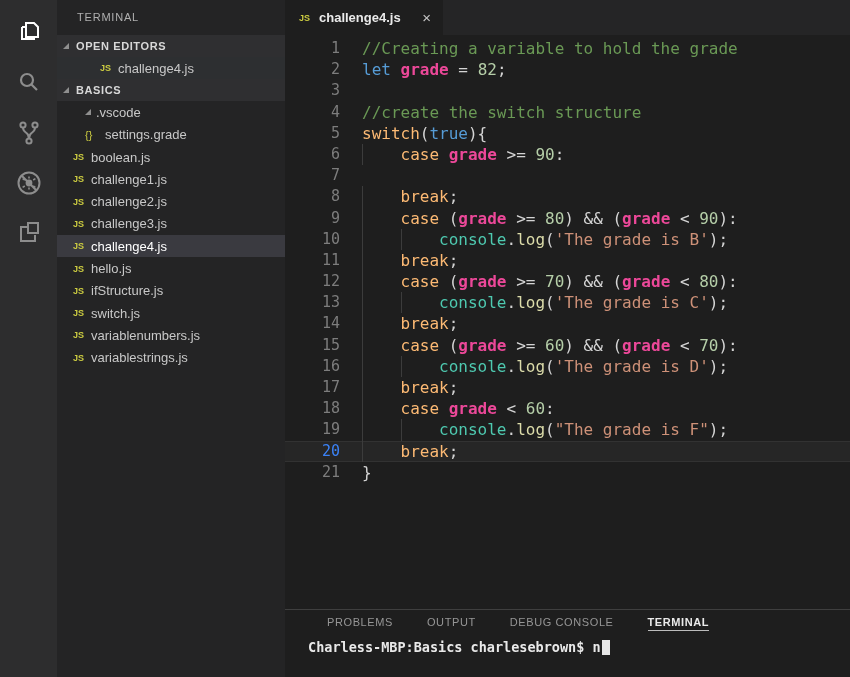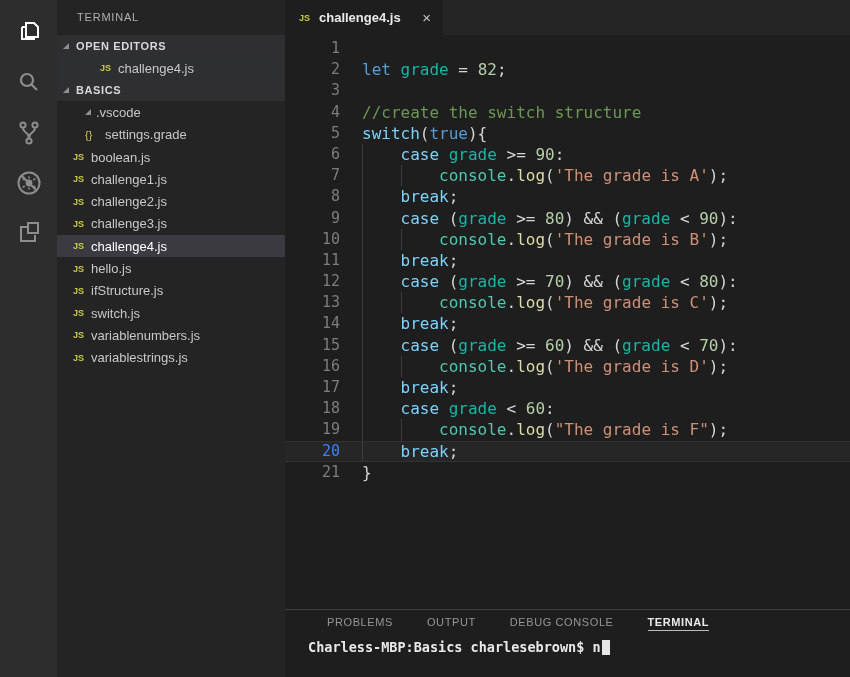--- a/index.html
+++ b/index.html
@@ -49,22 +49,22 @@
   
   .editor { flex:1; overflow:hidden; padding-top:3px;
             font-family:"DejaVu Sans Mono", monospace; font-size:16px; }
   .code-line { height:21.2px; line-height:21.2px; display:flex; white-space:pre; }
   .code-line.cur { background:rgba(255,255,255,0.04);
                    box-shadow:inset 0 1px 0 #323232, inset 0 -1px 0 #323232; }
   .ln { width:55px; flex:none; text-align:right; color:#7d7d7d; font-size:15px; }
   .code-line.cur .ln { color:#3b82f6; }
   .code-text { margin-left:22px; position:relative; flex:1; }
   .guide { position:absolute; top:0; bottom:0; width:1px; background:#3c3c3c; }
-  .tk.cm { color:#6A9955; } .tk.kb { color:#569CD6; } .tk.kp { color:#7dd3fc; }
-  .tk.v  { color:#14b8a6; } .tk.n  { color:#B5CEA8; } .tk.cl { color:#4EC9B0; }
+  .tk.cm { color:#6A9955; } .tk.kb { color:#569CD6; } .tk.kp { color:#fdba74; }
+  .tk.v  { color:#ec4899;font-weight:bold; } .tk.n  { color:#B5CEA8; } .tk.cl { color:#4EC9B0; }
   .tk.fn { color:#DCDCAA; } .tk.s  { color:#CE9178; } .tk.p  { color:#D4D4D4; }
 
   
   .panel { height:68px; flex:none; background:#1e1e1e; border-top:1px solid #3f3f3f;margin-top:16px; }
   .panel-tabs { height:27px; display:flex; align-items:center; gap:34px;
                 padding-left:42px; }
   .ptab { font-size:11px; letter-spacing:0.6px; color:#969696; cursor:pointer;
           padding-bottom:2px; border-bottom:1px solid transparent; }
   .ptab.active { color:#eaeaea; font-weight:bold; border-bottom:1px solid #bcbcbc; }
   .term-line { padding-left:23px; color:#e9e9e9; font-family:"DejaVu Sans Mono", monospace;
@@ -195,27 +195,27 @@
     <div class="tabbar">
       <div class="tab">
         <span class="fico js">JS</span>
         <span class="tab-label">challenge4.js</span>
         <span class="tab-close">×</span>
       </div>
     </div>
 
     <div class="editor">
       <div id="code-lines">
-          <div class="code-line"><span class="ln">1</span></div>
+          <div class="code-line"><span class="ln">1</span><span class="code-text"><span class="tk cm">//Creating a variable to hold the grade</span></span></div>
           <div class="code-line"><span class="ln">2</span><span class="code-text"><span class="tk kb">let</span><span class="tk p"> </span><span class="tk v">grade</span><span class="tk p"> = </span><span class="tk n">82</span><span class="tk p">;</span></span></div>
           <div class="code-line"><span class="ln">3</span><span class="code-text"></span></div>
           <div class="code-line"><span class="ln">4</span><span class="code-text"><span class="tk cm">//create the switch structure</span></span></div>
           <div class="code-line"><span class="ln">5</span><span class="code-text"><span class="tk kp">switch</span><span class="tk p">(</span><span class="tk kb">true</span><span class="tk p">){</span></span></div>
           <div class="code-line"><span class="ln">6</span><span class="code-text"><i class="guide" style="left: 0ch;"></i><span class="tk p">    </span><span class="tk kp">case</span><span class="tk p"> </span><span class="tk v">grade</span><span class="tk p"> &gt;= </span><span class="tk n">90</span><span class="tk p">:</span></span></div>
-          <div class="code-line"><span class="ln">7</span><span class="code-text"><i class="guide" style="left: 0ch;"></i><i class="guide" style="left: 4ch;"></i><span class="tk p">        </span><span class="tk cl">console</span><span class="tk p">.</span><span class="tk fn">log</span><span class="tk p">(</span><span class="tk s">'The grade is A'</span><span class="tk p">);</span></span></div>
+          <div class="code-line"><span class="ln">7</span></div>
           <div class="code-line"><span class="ln">8</span><span class="code-text"><i class="guide" style="left: 0ch;"></i><span class="tk p">    </span><span class="tk kp">break</span><span class="tk p">;</span></span></div>
           <div class="code-line"><span class="ln">9</span><span class="code-text"><i class="guide" style="left: 0ch;"></i><span class="tk p">    </span><span class="tk kp">case</span><span class="tk p"> (</span><span class="tk v">grade</span><span class="tk p"> &gt;= </span><span class="tk n">80</span><span class="tk p">) &amp;&amp; (</span><span class="tk v">grade</span><span class="tk p"> &lt; </span><span class="tk n">90</span><span class="tk p">):</span></span></div>
           <div class="code-line"><span class="ln">10</span><span class="code-text"><i class="guide" style="left: 0ch;"></i><i class="guide" style="left: 4ch;"></i><span class="tk p">        </span><span class="tk cl">console</span><span class="tk p">.</span><span class="tk fn">log</span><span class="tk p">(</span><span class="tk s">'The grade is B'</span><span class="tk p">);</span></span></div>
           <div class="code-line"><span class="ln">11</span><span class="code-text"><i class="guide" style="left: 0ch;"></i><span class="tk p">    </span><span class="tk kp">break</span><span class="tk p">;</span></span></div>
           <div class="code-line"><span class="ln">12</span><span class="code-text"><i class="guide" style="left: 0ch;"></i><span class="tk p">    </span><span class="tk kp">case</span><span class="tk p"> (</span><span class="tk v">grade</span><span class="tk p"> &gt;= </span><span class="tk n">70</span><span class="tk p">) &amp;&amp; (</span><span class="tk v">grade</span><span class="tk p"> &lt; </span><span class="tk n">80</span><span class="tk p">):</span></span></div>
           <div class="code-line"><span class="ln">13</span><span class="code-text"><i class="guide" style="left: 0ch;"></i><i class="guide" style="left: 4ch;"></i><span class="tk p">        </span><span class="tk cl">console</span><span class="tk p">.</span><span class="tk fn">log</span><span class="tk p">(</span><span class="tk s">'The grade is C'</span><span class="tk p">);</span></span></div>
           <div class="code-line"><span class="ln">14</span><span class="code-text"><i class="guide" style="left: 0ch;"></i><span class="tk p">    </span><span class="tk kp">break</span><span class="tk p">;</span></span></div>
           <div class="code-line"><span class="ln">15</span><span class="code-text"><i class="guide" style="left: 0ch;"></i><span class="tk p">    </span><span class="tk kp">case</span><span class="tk p"> (</span><span class="tk v">grade</span><span class="tk p"> &gt;= </span><span class="tk n">60</span><span class="tk p">) &amp;&amp; (</span><span class="tk v">grade</span><span class="tk p"> &lt; </span><span class="tk n">70</span><span class="tk p">):</span></span></div>
           <div class="code-line"><span class="ln">16</span><span class="code-text"><i class="guide" style="left: 0ch;"></i><i class="guide" style="left: 4ch;"></i><span class="tk p">        </span><span class="tk cl">console</span><span class="tk p">.</span><span class="tk fn">log</span><span class="tk p">(</span><span class="tk s">'The grade is D'</span><span class="tk p">);</span></span></div>
           <div class="code-line"><span class="ln">17</span><span class="code-text"><i class="guide" style="left: 0ch;"></i><span class="tk p">    </span><span class="tk kp">break</span><span class="tk p">;</span></span></div>

